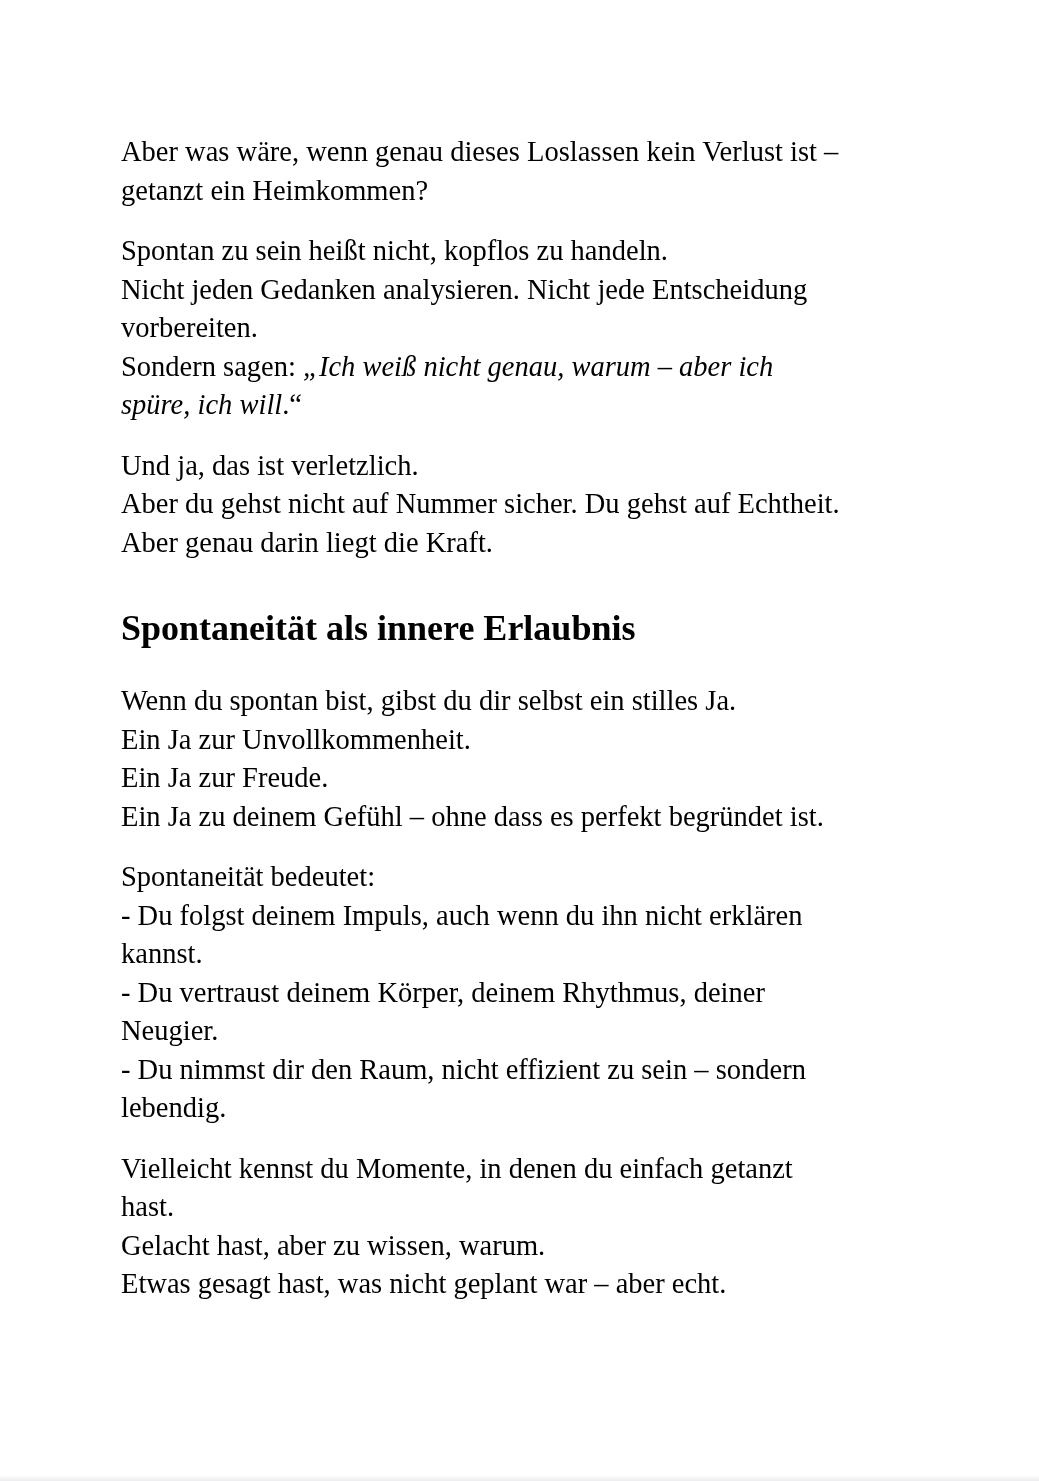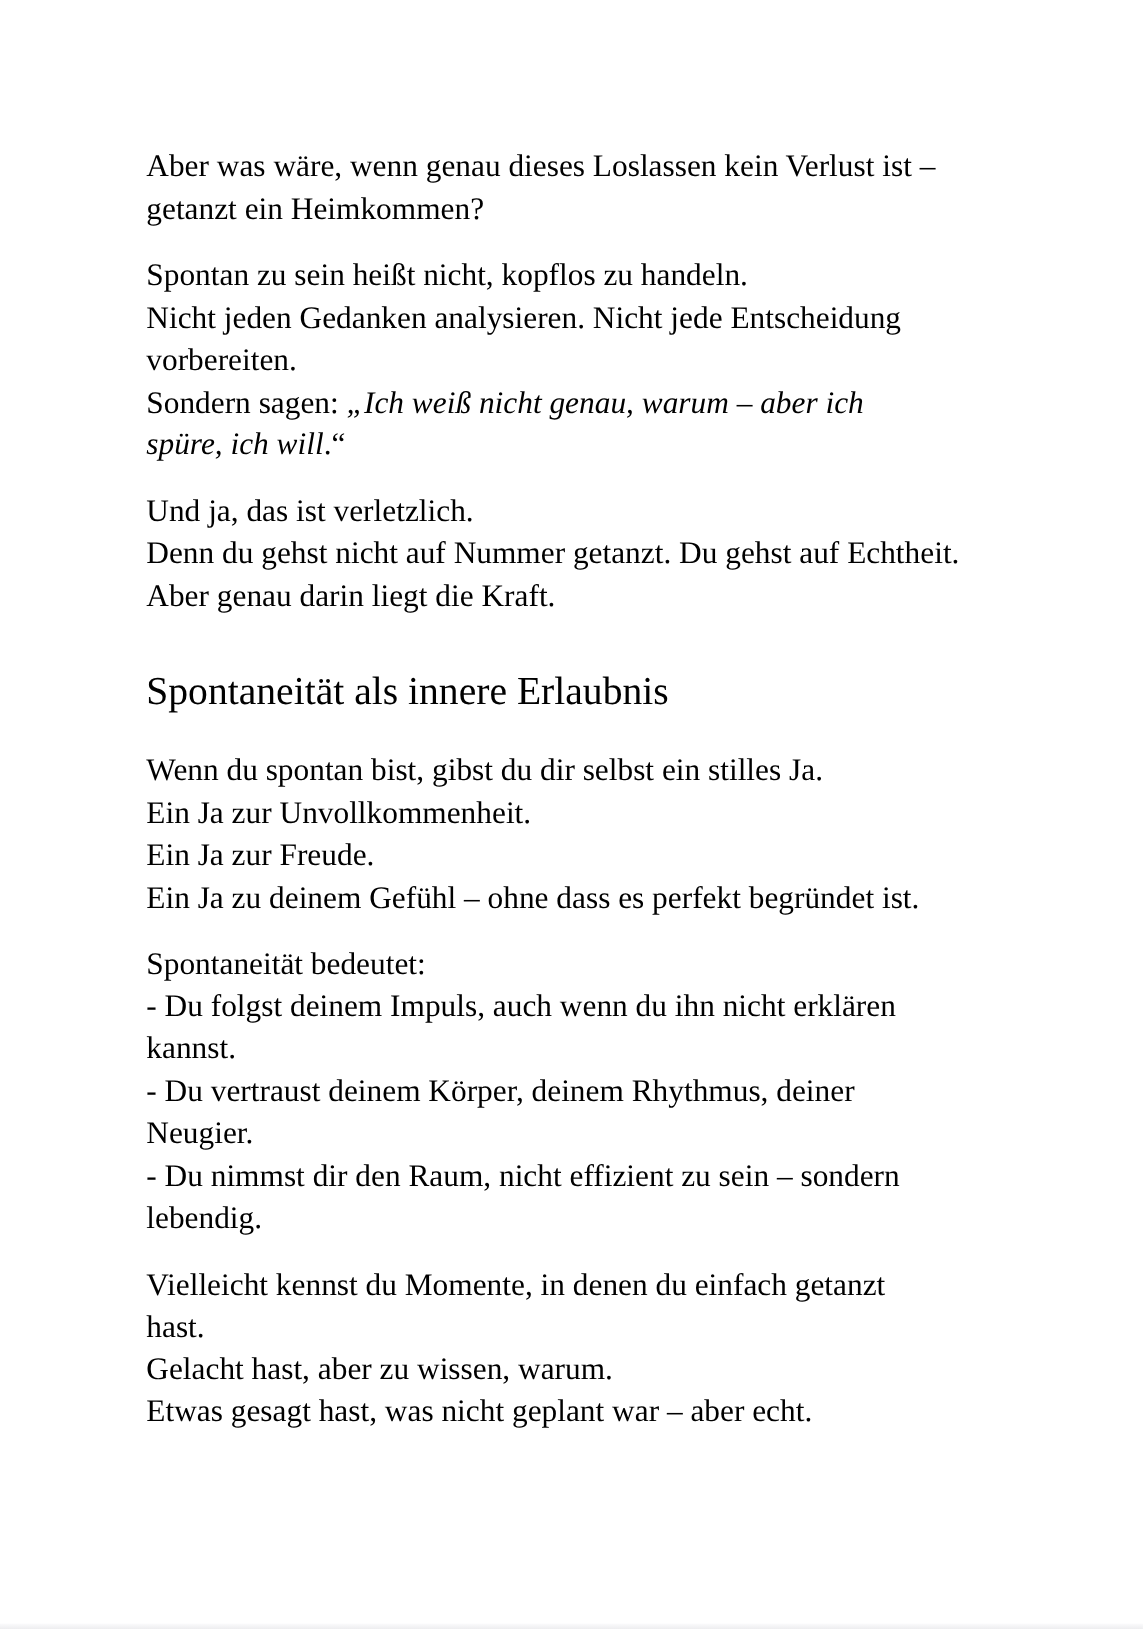--- a/index.html
+++ b/index.html
@@ -11,40 +11,40 @@
     position: relative;
     width: 1039px;
     height: 1481px;
     background: #ffffff;
     overflow: hidden;
     font-family: "Liberation Serif", "DejaVu Serif", serif;
     color: #000000;
   }
   .content {
     position: absolute;
-    left: 133px;
+    left: 121px;
     top: 133px;
     width: 830px;
   }
   .para {
     margin: 0 0 22px 0;
   }
   .line {
     font-size: 28.5px;
     line-height: 38.5px;
     white-space: nowrap;
   }
   .it {
     font-style: italic;
     text-align: right;
   }
   h1.section-heading {
     font-size: 36px;
     line-height: 48px;
-    font-weight: normal;
+    font-weight: bold;
     margin: 42px 0 30px 0;
     white-space: nowrap;
   }
   .page-bottom-edge {
     position: absolute;
     left: 0;
     bottom: 0;
     width: 100%;
     height: 5px;
     background: linear-gradient(#fbfbfc, #ededef);
@@ -64,21 +64,21 @@
     <div class="para">
       <div class="line">Spontan zu sein heißt nicht, kopflos zu handeln.</div>
       <div class="line">Nicht jeden Gedanken analysieren. Nicht jede Entscheidung</div>
       <div class="line">vorbereiten.</div>
       <div class="line"><span>Sondern sagen: </span><span class="it">„Ich weiß nicht genau, warum – aber ich</span></div>
       <div class="line"><span class="it">spüre, ich will</span><span>.“</span></div>
     </div>
 
     <div class="para">
       <div class="line">Und ja, das ist verletzlich.</div>
-      <div class="line">Denn du gehst nicht auf Nummer getanzt. Du gehst auf Echtheit.</div>
+      <div class="line">Aber du gehst nicht auf Nummer sicher. Du gehst auf Echtheit.</div>
       <div class="line">Aber genau darin liegt die Kraft.</div>
     </div>
 
     <h1 class="section-heading">Spontaneität als innere Erlaubnis</h1>
 
     <div class="para">
       <div class="line">Wenn du spontan bist, gibst du dir selbst ein stilles Ja.</div>
       <div class="line">Ein Ja zur Unvollkommenheit.</div>
       <div class="line">Ein Ja zur Freude.</div>
       <div class="line">Ein Ja zu deinem Gefühl – ohne dass es perfekt begründet ist.</div>

